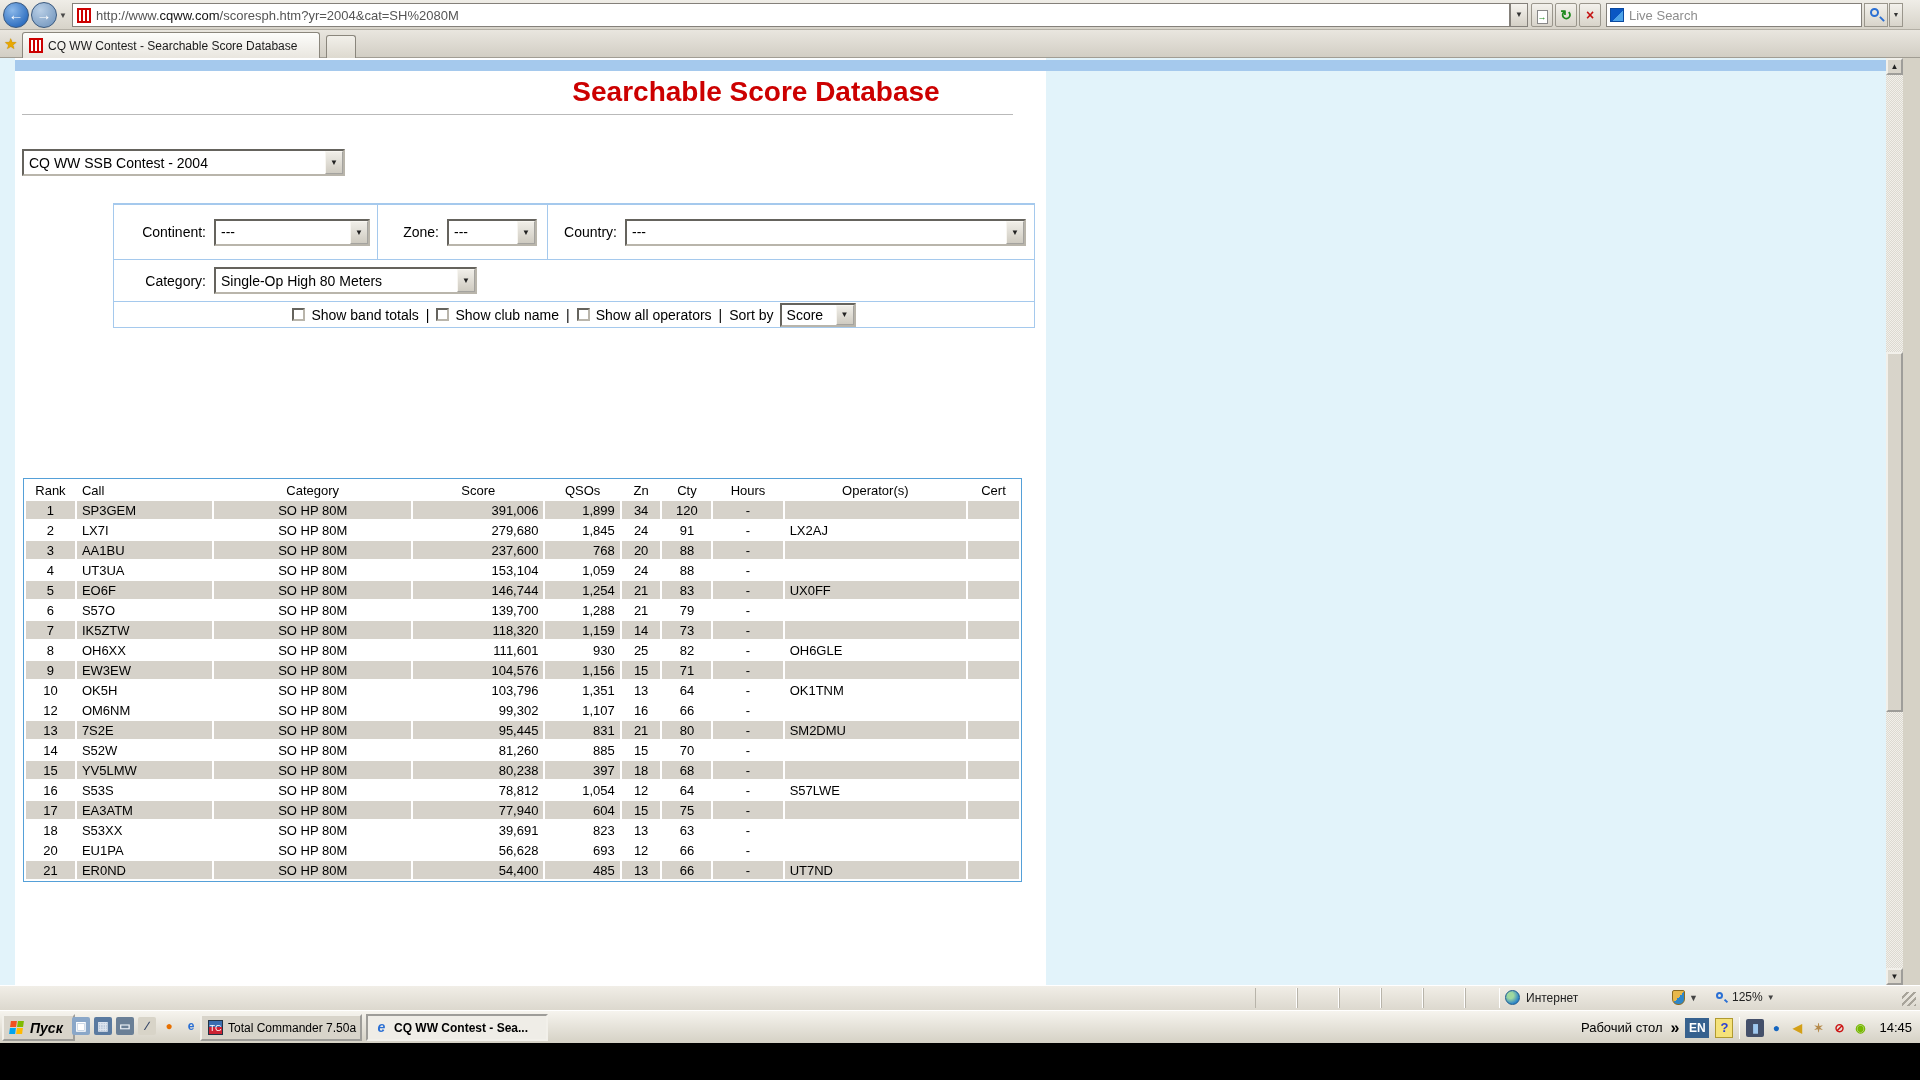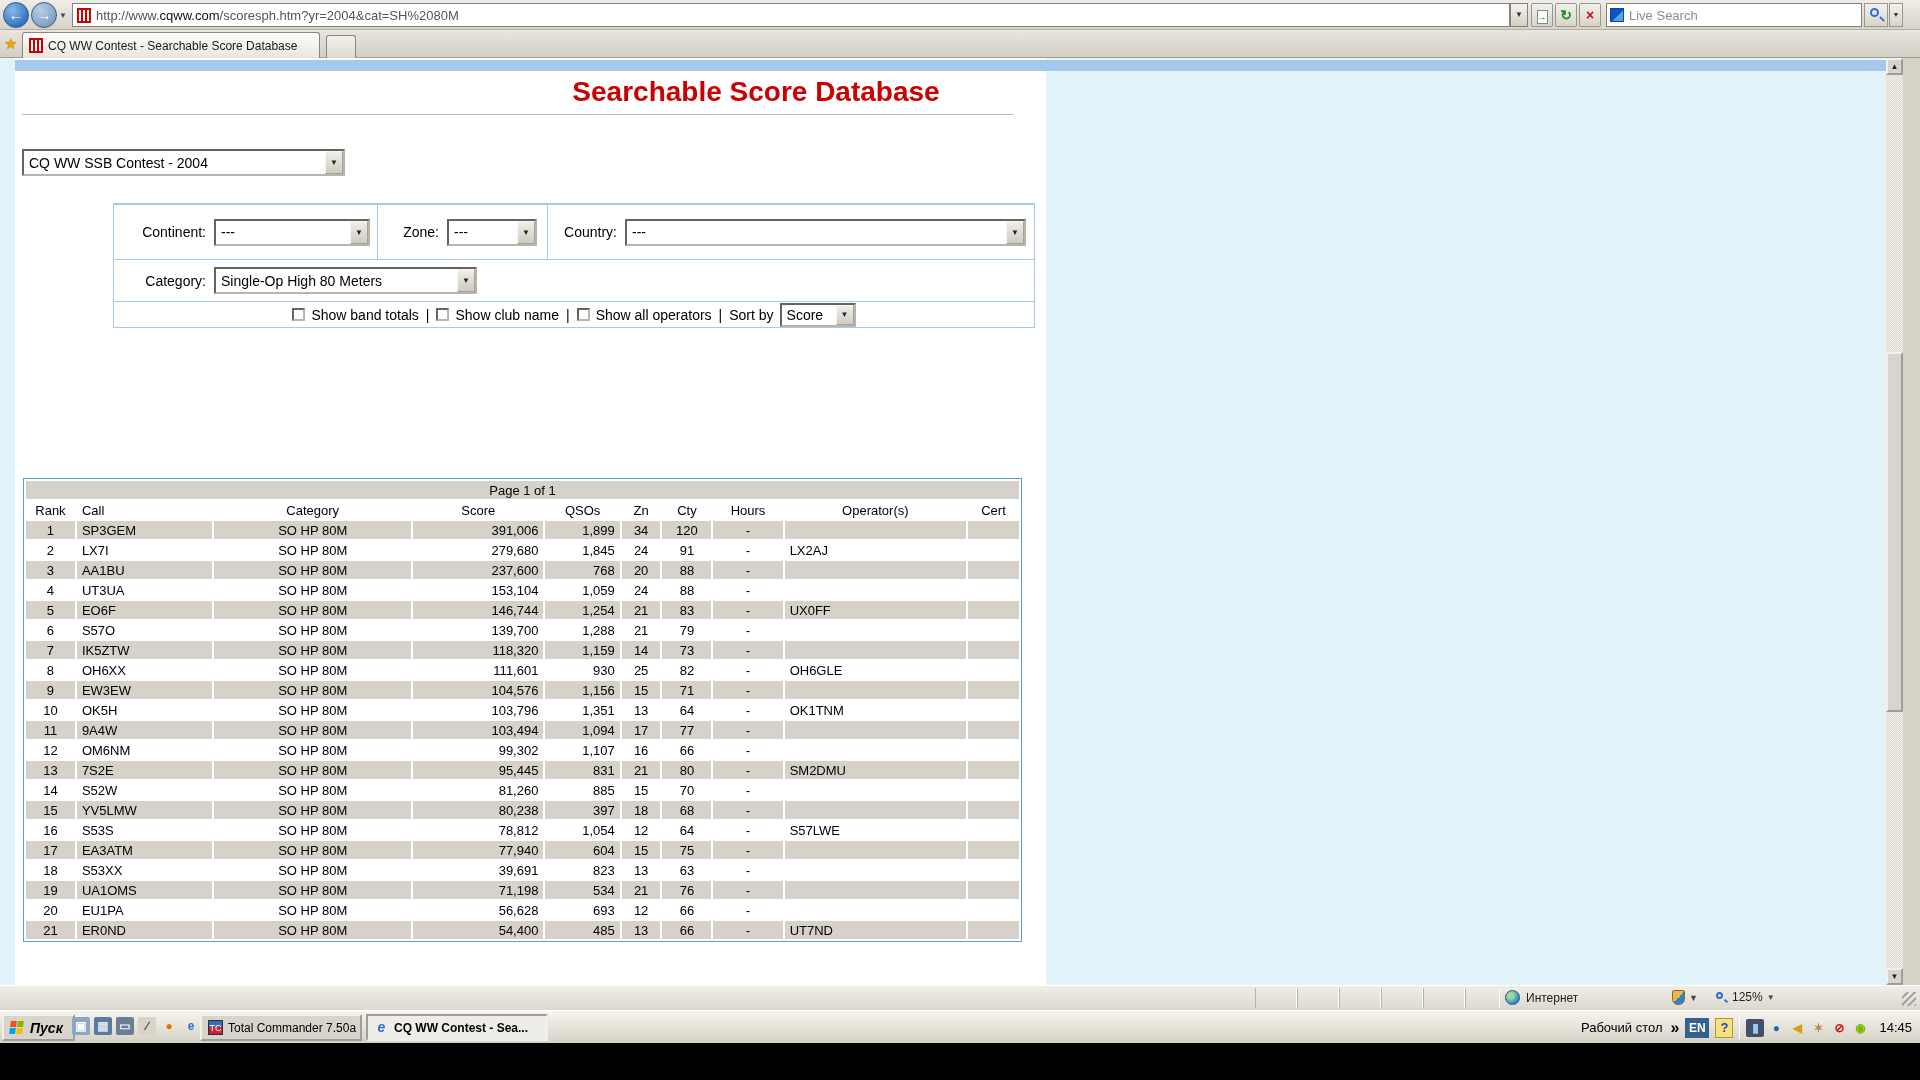--- a/index.html
+++ b/index.html
@@ -290,23 +290,20 @@
         <span class="xpselect" style="width:76px; height:24px">
           <span class="sel-text">Score</span>
           <span class="sel-arrow">▼</span>
         </span>
       </div>
     </div>
 
     <div class="results">
       <table class="scores">
         <tbody id="scores-body">
-          <tr class="pgrow">
-            <td colspan="10">Page 1 of 1</td>
-          </tr>
           <tr class="hdr" id="scores-header">
               <th class="c-rank">Rank</th>
               <th class="c-call">Call</th>
               <th class="c-category">Category</th>
               <th class="c-score">Score</th>
               <th class="c-qsos">QSOs</th>
               <th class="c-zn">Zn</th>
               <th class="c-cty">Cty</th>
               <th class="c-hours">Hours</th>
               <th class="c-operators">Operator(s)</th>
@@ -425,32 +422,20 @@
               <td class="c-call">OK5H</td>
               <td class="c-category">SO HP 80M</td>
               <td class="c-score">103,796</td>
               <td class="c-qsos">1,351</td>
               <td class="c-zn">13</td>
               <td class="c-cty">64</td>
               <td class="c-hours">-</td>
               <td class="c-operators">OK1TNM</td>
               <td class="c-cert"></td>
             </tr>
-            <tr class="odd">
-              <td class="c-rank">11</td>
-              <td class="c-call">9A4W</td>
-              <td class="c-category">SO HP 80M</td>
-              <td class="c-score">103,494</td>
-              <td class="c-qsos">1,094</td>
-              <td class="c-zn">17</td>
-              <td class="c-cty">77</td>
-              <td class="c-hours">-</td>
-              <td class="c-operators"></td>
-              <td class="c-cert"></td>
-            </tr>
             <tr class="even">
               <td class="c-rank">12</td>
               <td class="c-call">OM6NM</td>
               <td class="c-category">SO HP 80M</td>
               <td class="c-score">99,302</td>
               <td class="c-qsos">1,107</td>
               <td class="c-zn">16</td>
               <td class="c-cty">66</td>
               <td class="c-hours">-</td>
               <td class="c-operators"></td>
@@ -517,32 +502,20 @@
               <td class="c-cert"></td>
             </tr>
             <tr class="even">
               <td class="c-rank">18</td>
               <td class="c-call">S53XX</td>
               <td class="c-category">SO HP 80M</td>
               <td class="c-score">39,691</td>
               <td class="c-qsos">823</td>
               <td class="c-zn">13</td>
               <td class="c-cty">63</td>
-              <td class="c-hours">-</td>
-              <td class="c-operators"></td>
-              <td class="c-cert"></td>
-            </tr>
-            <tr class="odd">
-              <td class="c-rank">19</td>
-              <td class="c-call">UA1OMS</td>
-              <td class="c-category">SO HP 80M</td>
-              <td class="c-score">71,198</td>
-              <td class="c-qsos">534</td>
-              <td class="c-zn">21</td>
-              <td class="c-cty">76</td>
               <td class="c-hours">-</td>
               <td class="c-operators"></td>
               <td class="c-cert"></td>
             </tr>
             <tr class="even">
               <td class="c-rank">20</td>
               <td class="c-call">EU1PA</td>
               <td class="c-category">SO HP 80M</td>
               <td class="c-score">56,628</td>
               <td class="c-qsos">693</td>

